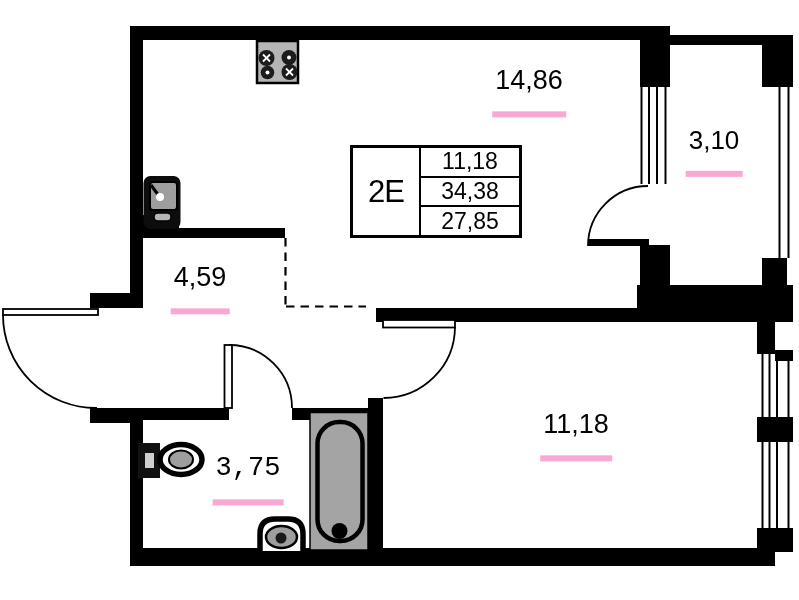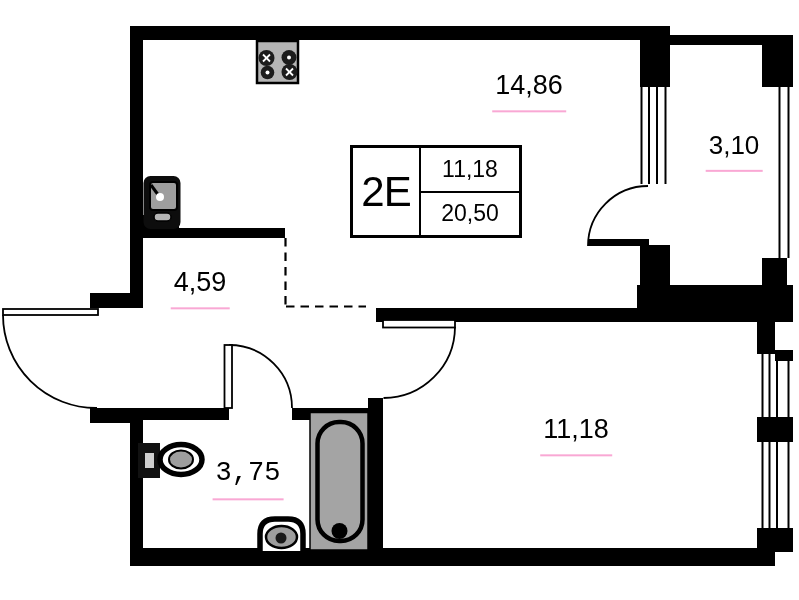--- a/index.html
+++ b/index.html
@@ -4,30 +4,30 @@
 <style>
   html,body{margin:0;padding:0;background:#ffffff;}
   .plan-wrap{
     position:relative;width:799px;height:600px;background:#ffffff;overflow:hidden;
     font-family:"Liberation Sans",sans-serif;color:#000;
   }
   .plan-svg{position:absolute;left:0;top:0;width:799px;height:600px;}
   .room-label{
     position:absolute;transform:translate(-50%,-50%);
     font-size:27px;line-height:1.05;white-space:nowrap;
-    border-bottom:2px solid #f9a8d4;padding:0 3px 11px 3px;
+    border-bottom:6px solid #f9a8d4;padding:0 3px 17px 3px;
   }
-  .room-label.small{font-size:26px;margin-left:20px;}
+  .room-label.small{font-size:26px;}
   .info-box{
     position:absolute;left:350px;top:145px;width:172px;height:93px;
     border:3px solid #000;display:flex;background:#fff;box-sizing:border-box;
   }
   .info-type{
     width:66px;border-right:2.5px solid #000;display:flex;
-    align-items:center;justify-content:center;font-size:42px;letter-spacing:-1px;
+    align-items:center;justify-content:center;font-size:31px;letter-spacing:-1px;
   }
   .info-values{flex:1;display:flex;flex-direction:column;}
   .info-values .val{
     flex:1;display:flex;align-items:center;justify-content:center;
     font-size:23px;border-bottom:2.5px solid #000;
   }
   .info-values .val:last-child{border-bottom:none;}
 </style>
 </head>
 <body>
@@ -149,17 +149,18 @@
   <div class="room-label" style="left:529px;top:92px;">14,86</div>
   <div class="room-label" style="left:200px;top:289px;">4,59</div>
   <div class="room-label" style="left:248px;top:480px;font-family:Liberation Mono, monospace;">3,75</div>
   <div class="room-label" style="left:576px;top:436px;">11,18</div>
   <div class="room-label small" style="left:714px;top:152px;">3,10</div>
 
   <div class="info-box">
     <div class="info-type">2E</div>
     <div class="info-values">
       <div class="val">11,18</div>
-      <div class="val">20,50</div>
+      <div class="val">34,38</div>
+      <div class="val">27,85</div>
     </div>
   </div>
 
 </div>
 
 </body></html>

